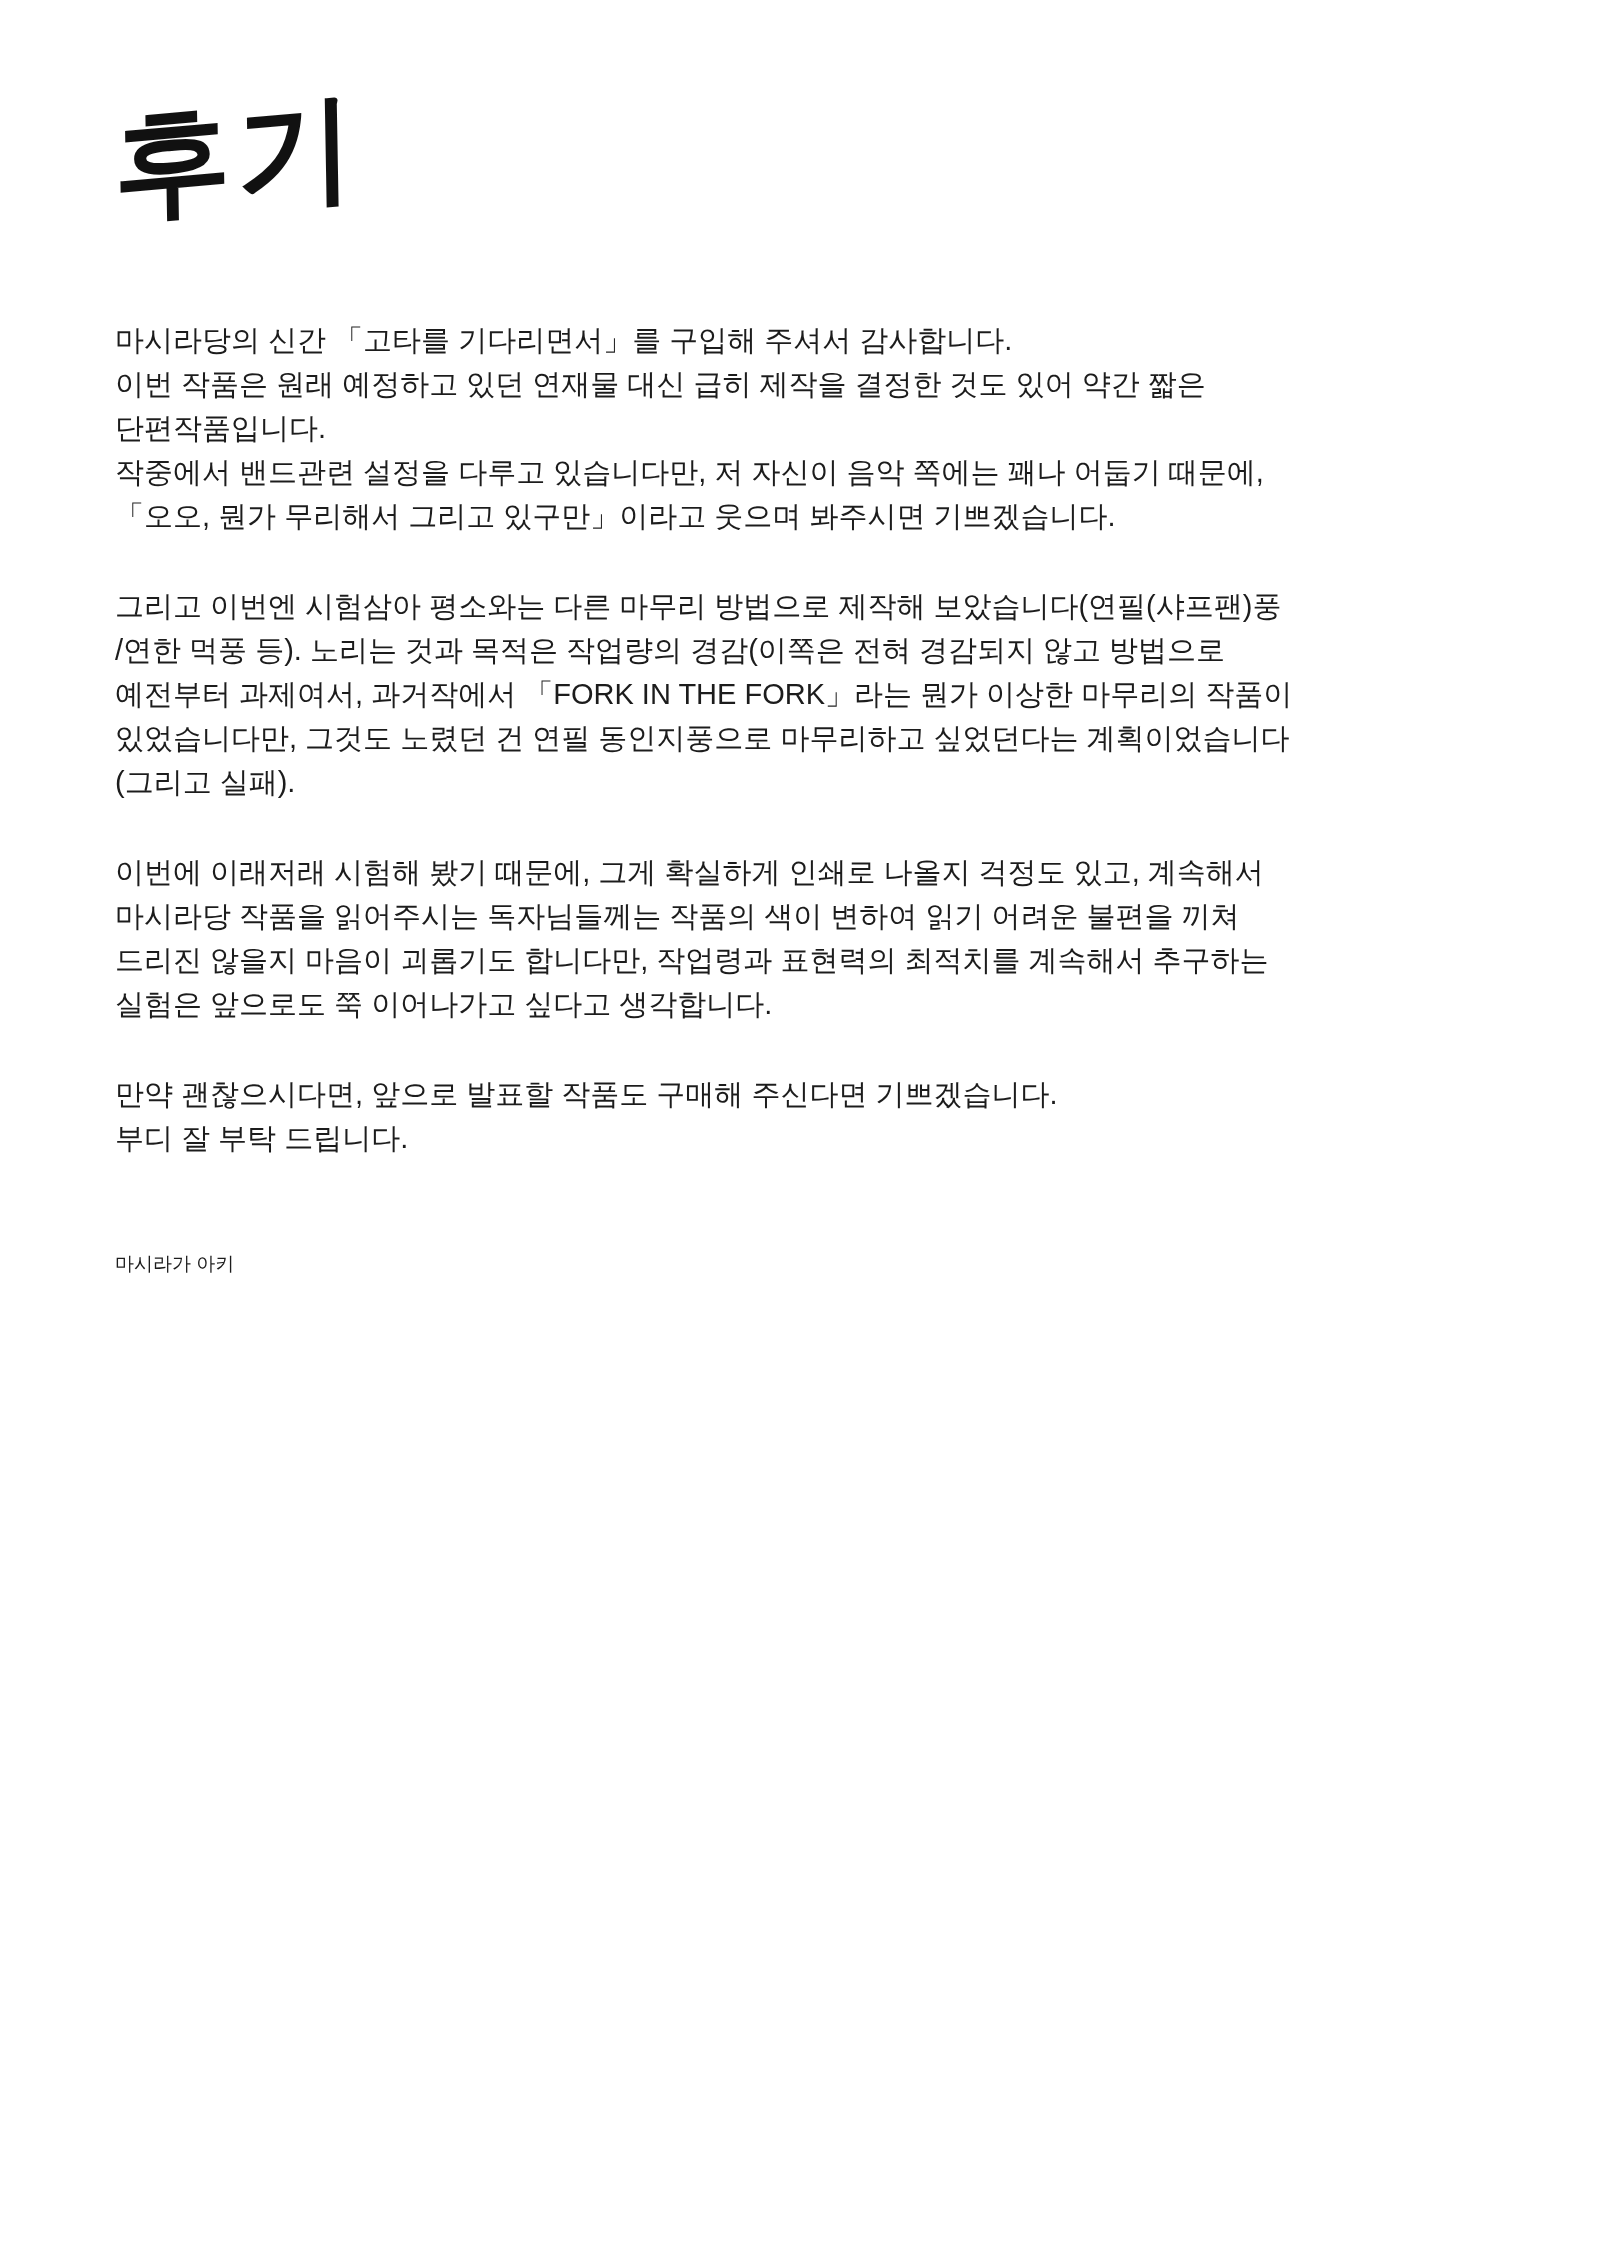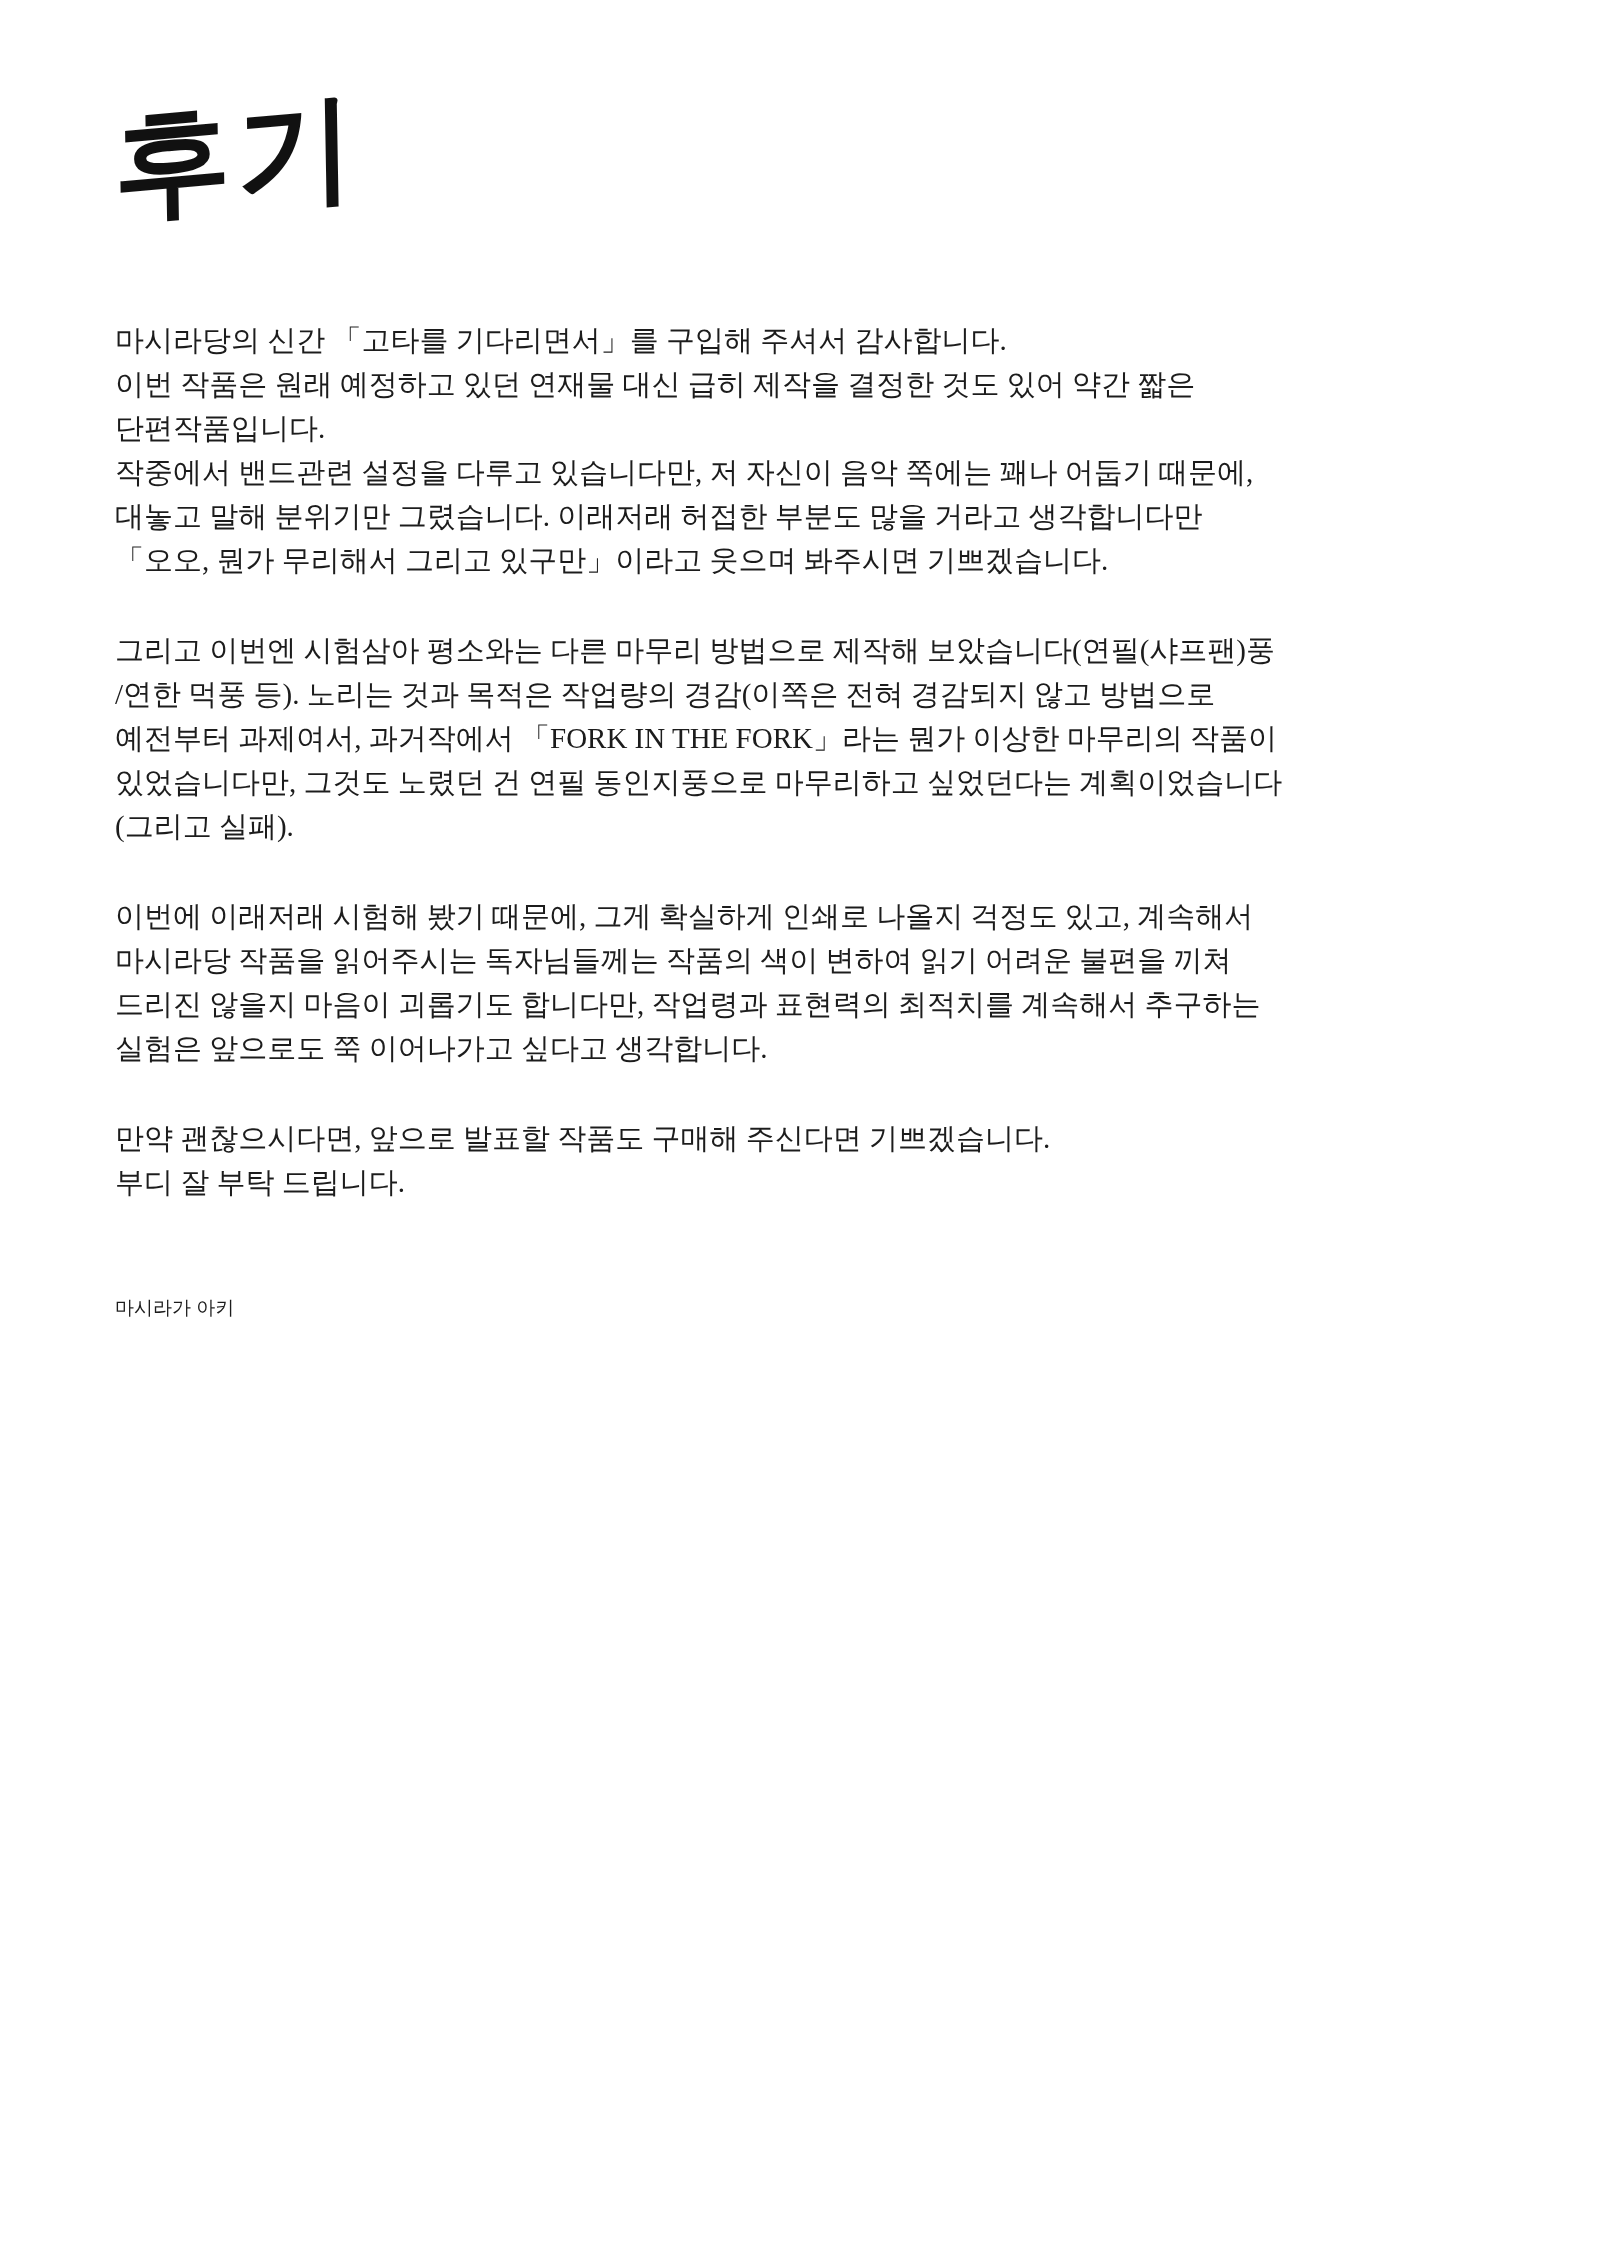--- a/index.html
+++ b/index.html
@@ -34,21 +34,20 @@
     left: 115px;
     top: 318px;
     width: 1110px;
     font-size: 29px;
     line-height: 44px;
     color: #1c1c1c;
   }
   .para {
     margin: 0 0 46px 0;
     padding: 0;
-    font-family: Liberation Serif, serif;
   }
   .line {
     display: block;
     white-space: nowrap;
   }
   .signature {
     margin: 82px 0 0 0;
     padding: 0;
     font-size: 19px;
     line-height: 44px;
@@ -61,21 +60,20 @@
 
   <h1 class="title">후기</h1>
 
   <div class="content">
 
     <p class="para">
       <span class="line">마시라당의 신간 「고타를 기다리면서」를 구입해 주셔서 감사합니다.</span>
       <span class="line">이번 작품은 원래 예정하고 있던 연재물 대신 급히 제작을 결정한 것도 있어 약간 짧은</span>
       <span class="line">단편작품입니다.</span>
       <span class="line">작중에서 밴드관련 설정을 다루고 있습니다만, 저 자신이 음악 쪽에는 꽤나 어둡기 때문에,</span>
-      <span class="line">대놓고 말해 분위기만 그렸습니다. 이래저래 허접한 부분도 많을 거라고 생각합니다만</span>
       <span class="line">「오오, 뭔가 무리해서 그리고 있구만」이라고 웃으며 봐주시면 기쁘겠습니다.</span>
     </p>
 
     <p class="para">
       <span class="line">그리고 이번엔 시험삼아 평소와는 다른 마무리 방법으로 제작해 보았습니다(연필(샤프팬)풍</span>
       <span class="line">/연한 먹풍 등). 노리는 것과 목적은 작업량의 경감(이쪽은 전혀 경감되지 않고 방법으로</span>
       <span class="line">예전부터 과제여서, 과거작에서 「FORK IN THE FORK」라는 뭔가 이상한 마무리의 작품이</span>
       <span class="line">있었습니다만, 그것도 노렸던 건 연필 동인지풍으로 마무리하고 싶었던다는 계획이었습니다</span>
       <span class="line">(그리고 실패).</span>
     </p>

